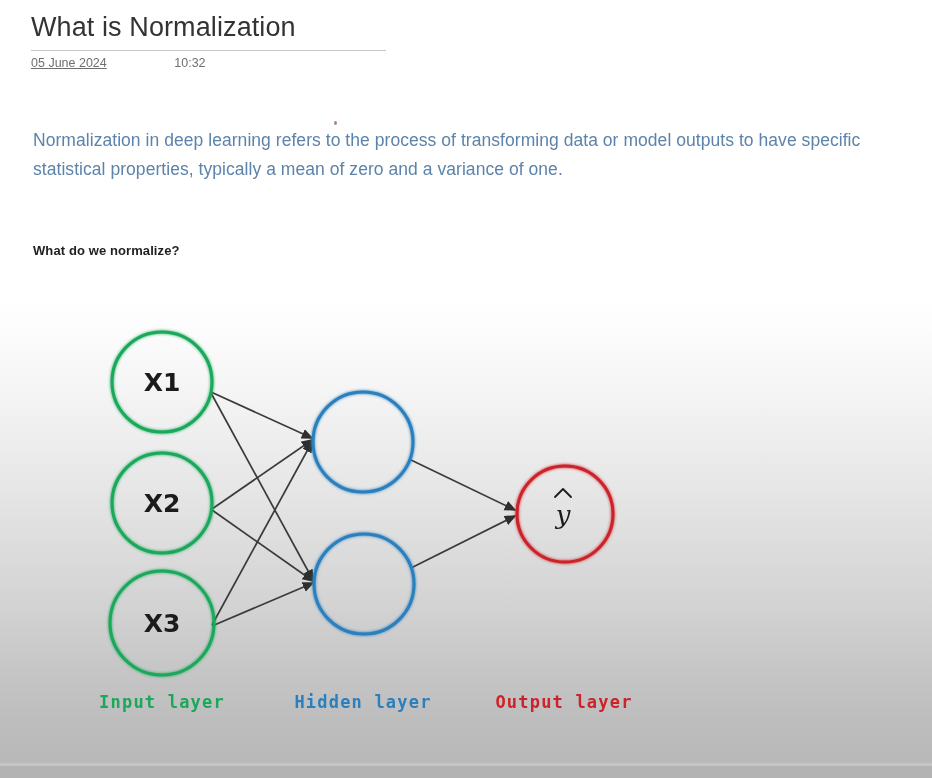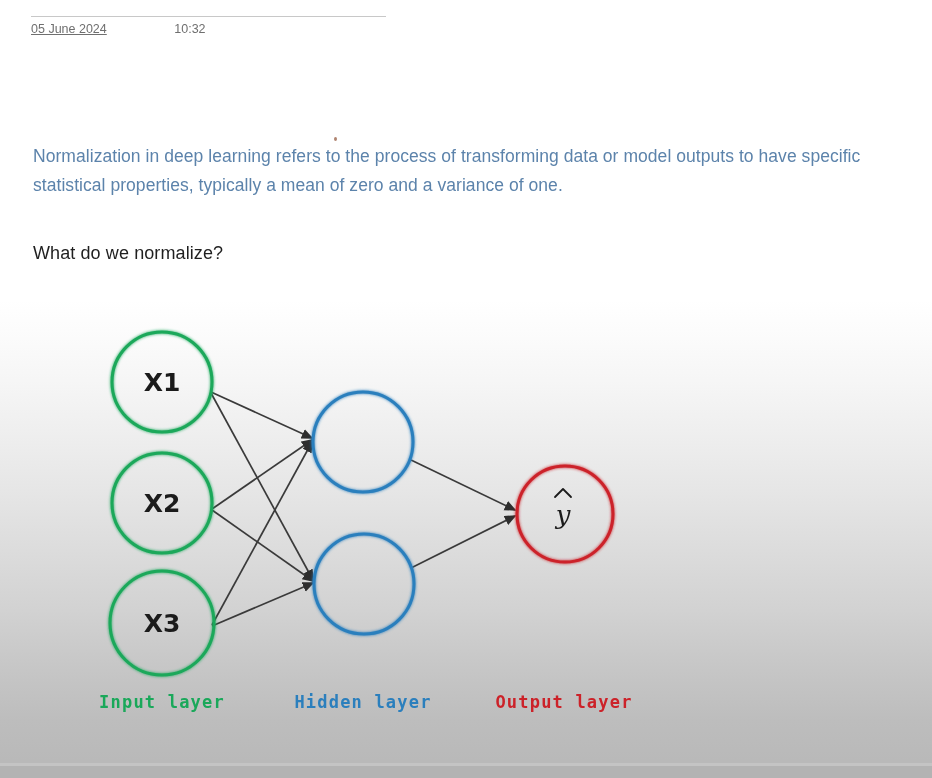--- a/index.html
+++ b/index.html
@@ -81,21 +81,21 @@
     color: #6f6f6f;
     white-space: nowrap;
   }
   #meta-row .meta-date { display: inline-block; text-decoration: underline; }
   #meta-row .meta-time { display: inline-block; margin-left: 64px; text-align: center; }
 
   
   #intro {
     position: absolute;
     left: 33px;
-    top: 142px;
+    top: 126px;
     width: 872px;
     font-size: 17.5px;
     line-height: 29px;
     color: #5c83ab;
     letter-spacing: .05px;
   }
   #intro .caret-mark {
     position: relative;
   }
   #intro .caret-mark::after {
@@ -107,22 +107,22 @@
     height: 4px;
     border-radius: 50%;
     background: #b08470;
   }
 
   
   #question {
     position: absolute;
     left: 33px;
     top: 243px;
-    font-size: 18px;
-    font-weight: normal;
+    font-size: 13px;
+    font-weight: bold;
     color: #1f1f1f;
     letter-spacing: .1px;
   }
 
   
   #diagram {
     position: absolute;
     left: 0;
     top: 290px;
     width: 932px;
@@ -151,20 +151,21 @@
   }
 </style>
 </head>
 <body>
 
 <div id="page"></div>
 <div id="bottom-seam"></div>
 <div id="bottom-band"></div>
 
 <div id="header">
+  <div id="page-title">What is Normalization</div>
   <div id="title-rule"></div>
   <div id="meta-row">
     <span class="meta-date">05 June 2024</span>
     <span class="meta-time">10:32</span>
   </div>
 </div>
 
 <div id="intro">
   <span>Normalization in deep learning refers t</span><span class="caret-mark">o</span><span> the process of transforming data or model outputs to</span>
   <span>have specific statistical properties, typically a mean of zero and a variance of one.</span>

